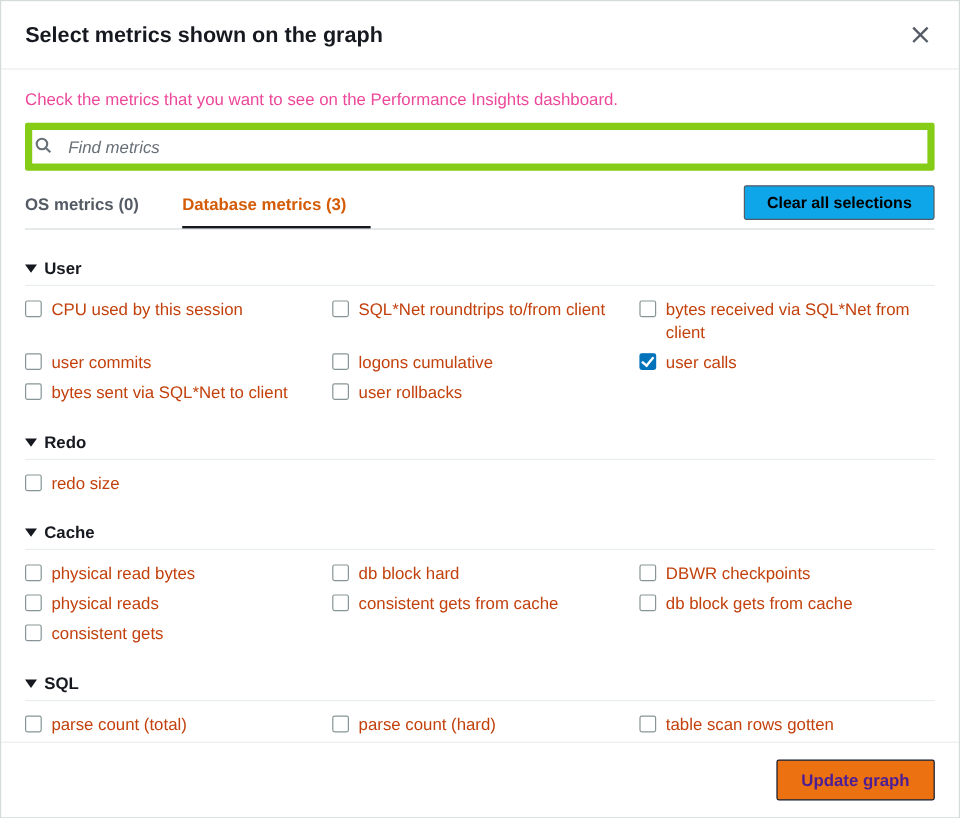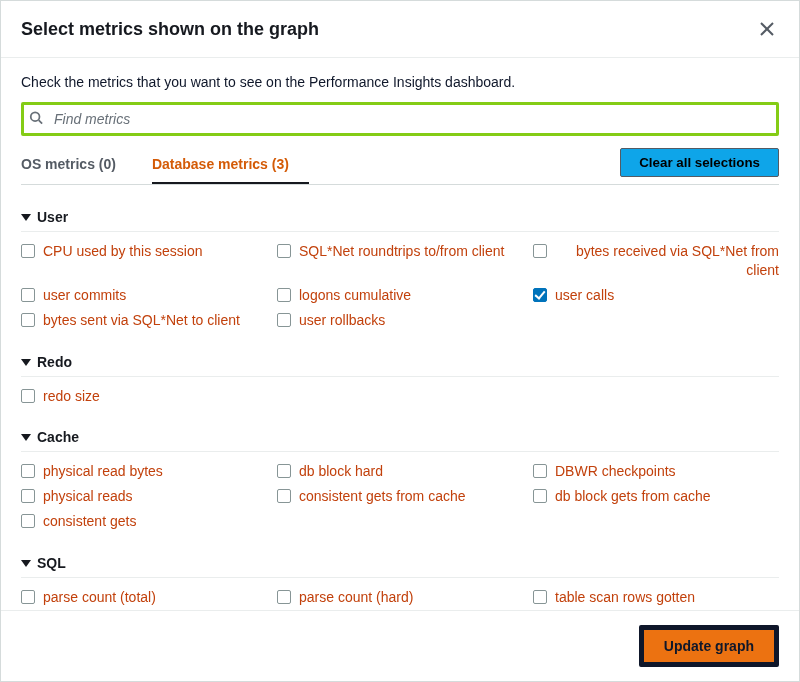--- a/index.html
+++ b/index.html
@@ -4,44 +4,44 @@
 <style>
   * { box-sizing: border-box; }
   html, body { margin: 0; padding: 0; font-family: "Amazon Ember", "Helvetica Neue", Arial, sans-serif; font-size: 14px; color: #16191f; background: #fff; }
   .modal-wrap { width: 800px; height: 682px; border: 1px solid #d5dbdb; display: flex; flex-direction: column; position: relative; }
   .modal-header { padding: 16px 20px 16px 20px; display: flex; align-items: center; justify-content: space-between; border-bottom: 1px solid #eaeded; }
   .modal-title { font-size: 18px; font-weight: 700; }
   .close-btn { background: none; border: none; cursor: pointer; padding: 4px; color: #545b64; }
   .close-btn svg { width: 16px; height: 16px; display: block; }
   .modal-body-scroll { flex: 1; overflow-y: scroll; }
   .modal-body { padding: 12px 20px 20px 20px; }
-  .instruction { margin: 4px 0 12px 0; color: #0f172a; }
+  .instruction { margin: 4px 0 12px 0; color: #ec4899; }
   .search-box { position: relative; margin-bottom: 10px; }
-  .search-box input { width: 100%; padding: 6px 10px 6px 30px; border: 3px solid #84cc16; border-radius: 2px; font-size: 14px; font-style: italic; color: #687078; }
+  .search-box input { width: 100%; padding: 6px 10px 6px 30px; border: 6px solid #84cc16; border-radius: 2px; font-size: 14px; font-style: italic; color: #687078; }
   .search-box input::placeholder { color: #687078; font-style: italic; }
   .search-box .search-icon { position: absolute; left: 8px; top: 50%; transform: translateY(-50%); color: #687078; }
   .tabs-row { display: flex; align-items: center; border-bottom: 1px solid #d5dbdb; margin-bottom: 18px; }
   .tab { padding: 10px 20px 10px 0; margin-right: 16px; font-weight: 700; color: #545b64; cursor: pointer; border-bottom: 2px solid transparent; }
   .tab.active { color: #d45b07; border-bottom: 2px solid #16191f; }
   .tabs-spacer { flex: 1; }
   .clear-btn { background: #0ea5e9; border: 1px solid #545b64; border-radius: 2px; padding: 6px 18px; font-weight: 700; cursor: pointer; margin-bottom: 6px; }
-  .group { margin-bottom: 14px; text-align: right; }
+  .group { margin-bottom: 14px; }
   .group-header { display: flex; align-items: center; font-weight: 700; padding: 6px 0 6px 0; border-bottom: 1px solid #eaeded; cursor: pointer; }
   .group-header .caret { margin-right: 6px; display: inline-flex; }
   .group-header .caret svg { width: 10px; height: 10px; }
   .group-body { display: grid; grid-template-columns: repeat(3, 1fr); column-gap: 10px; row-gap: 6px; padding: 10px 0 4px 0; }
   .metric { display: flex; align-items: flex-start; gap: 8px; cursor: pointer; line-height: 1.35; }
   .metric .cb { flex: 0 0 auto; width: 14px; height: 14px; border: 1px solid #879596; border-radius: 2px; margin-top: 2px; background: #fff; position: relative; }
   .metric .cb.checked { background: #0073bb; border-color: #0073bb; }
   .metric .cb.checked::after { content: ""; position: absolute; left: 3px; top: 0px; width: 4px; height: 8px; border: solid #fff; border-width: 0 2px 2px 0; transform: rotate(40deg); }
   .metric-label { color: #c2410c; }
   .modal-footer { border-top: 1px solid #eaeded; padding: 14px 20px; display: flex; justify-content: flex-end; gap: 10px; }
   .btn { border-radius: 2px; padding: 8px 20px; font-weight: 700; cursor: pointer; font-size: 14px; }
   .btn-link { background: none; border: none; color: #545b64; }
-  .btn-primary { background: #ec7211; border: 5px solid #0f172a; color: #0f172a; }
+  .btn-primary { background: #ec7211; border: 1px solid #0f172a; color: #4c1d95; }
   
   .modal-body-scroll::-webkit-scrollbar { width: 16px; }
   .modal-body-scroll::-webkit-scrollbar-track { background: #f2f3f3; }
   .modal-body-scroll::-webkit-scrollbar-thumb { background: #c1c6c8; border: 3px solid #f2f3f3; border-radius: 8px; }
 </style>
 </head>
 <body>
 
 <div class="modal-wrap">
 

